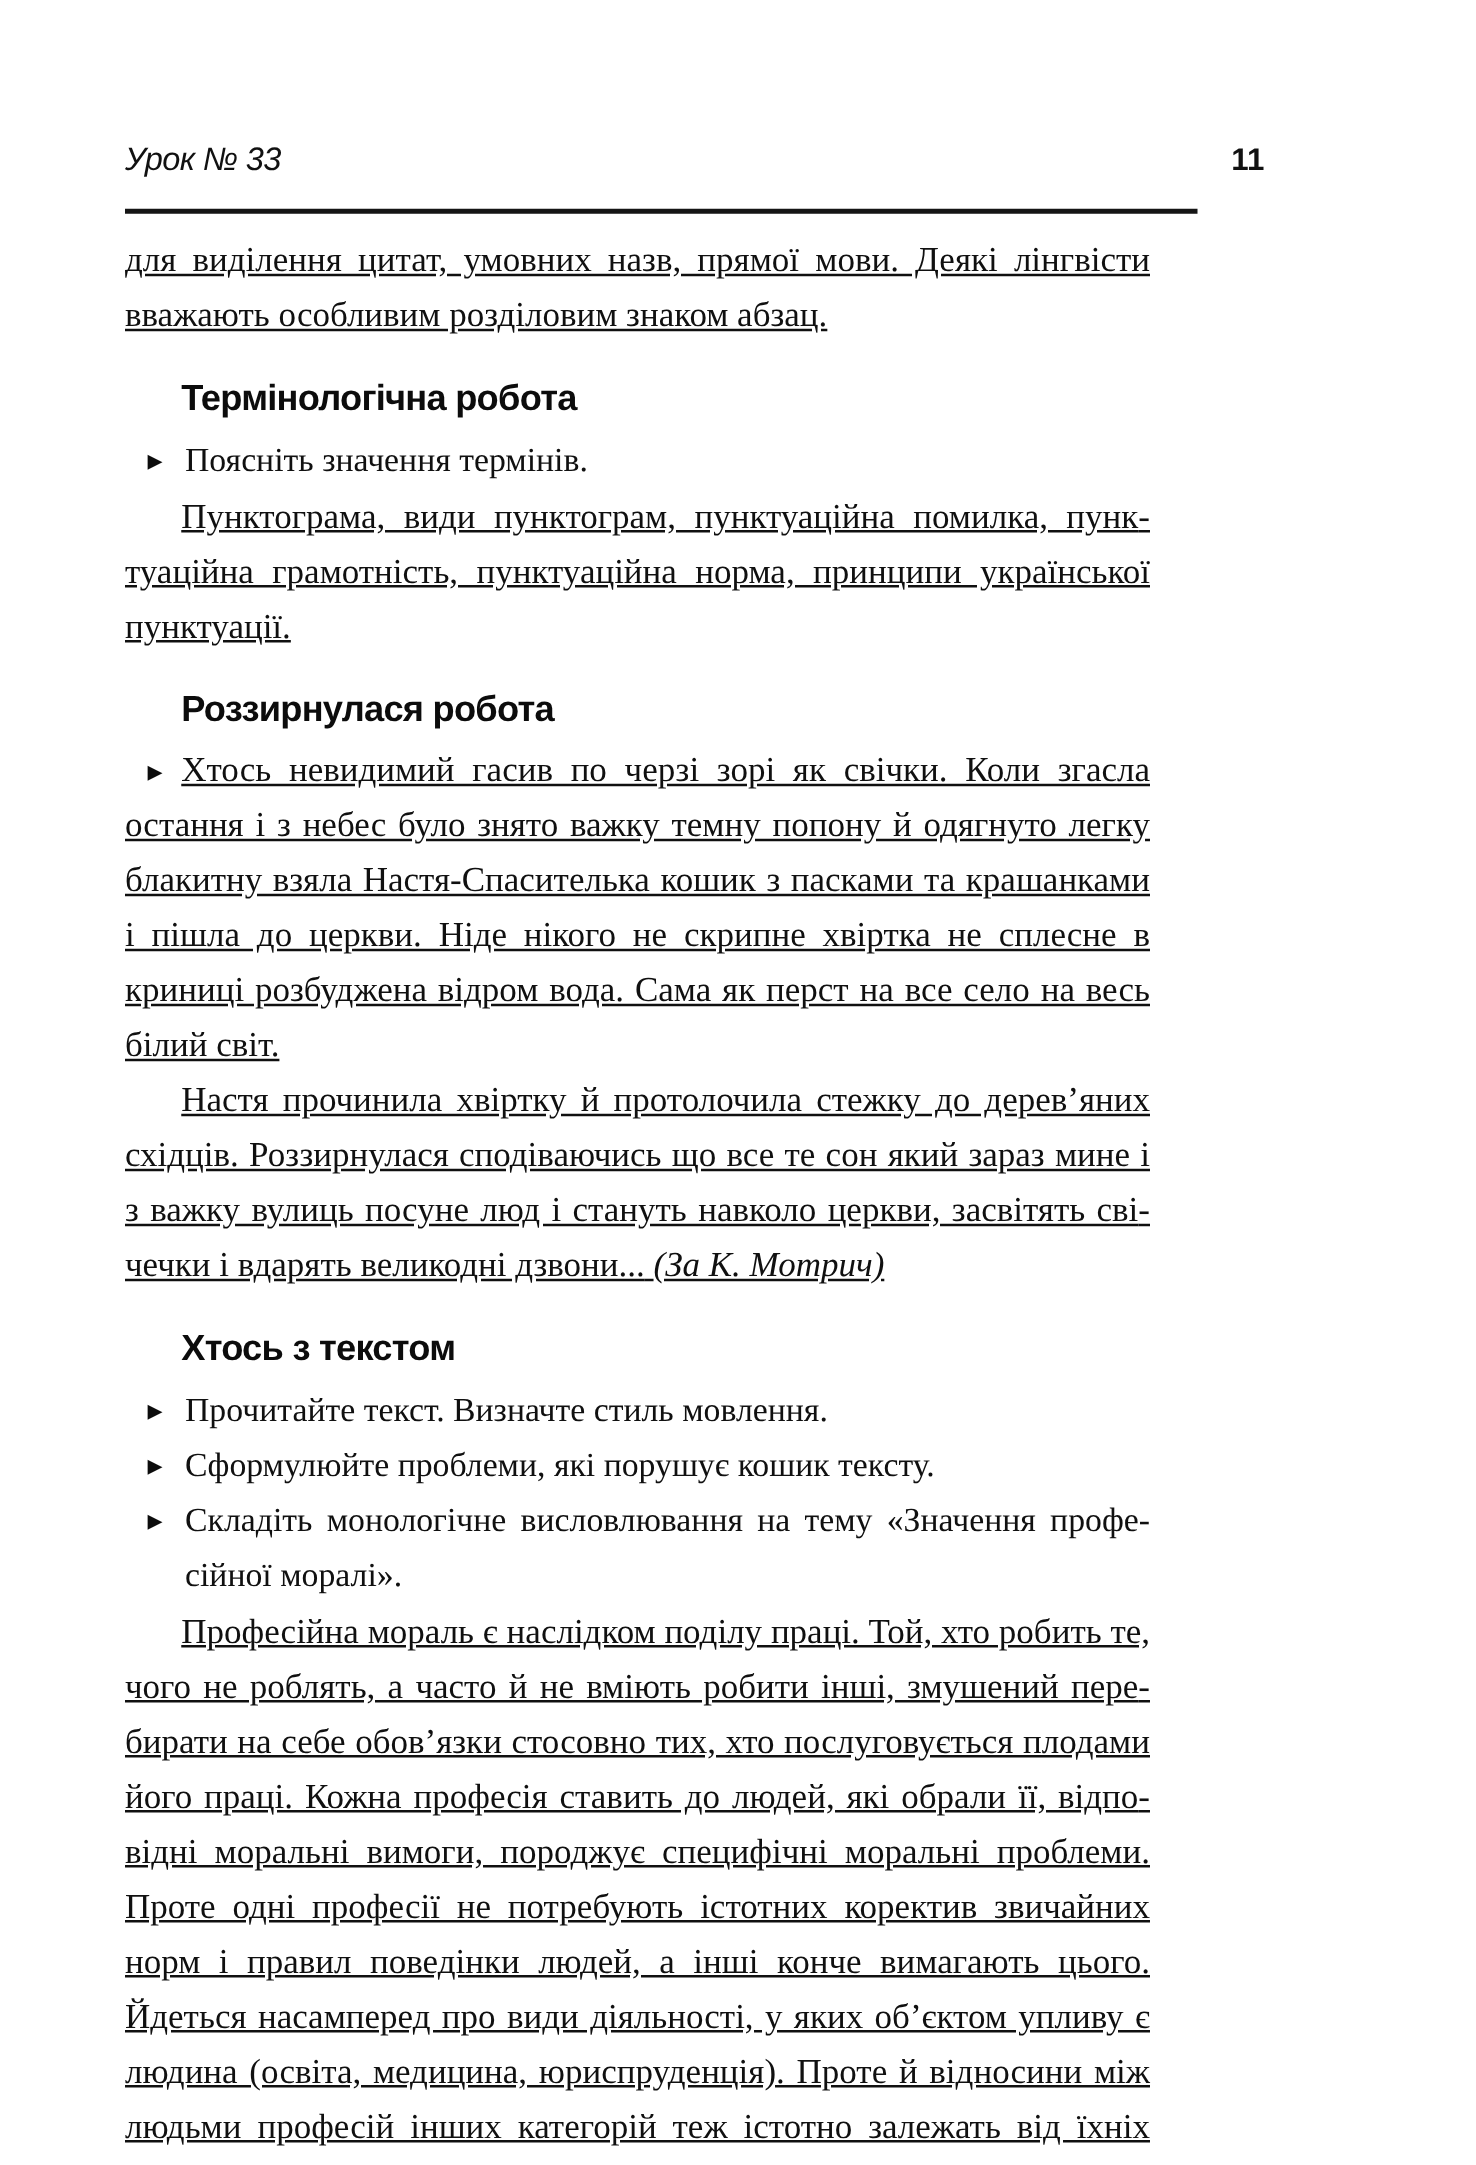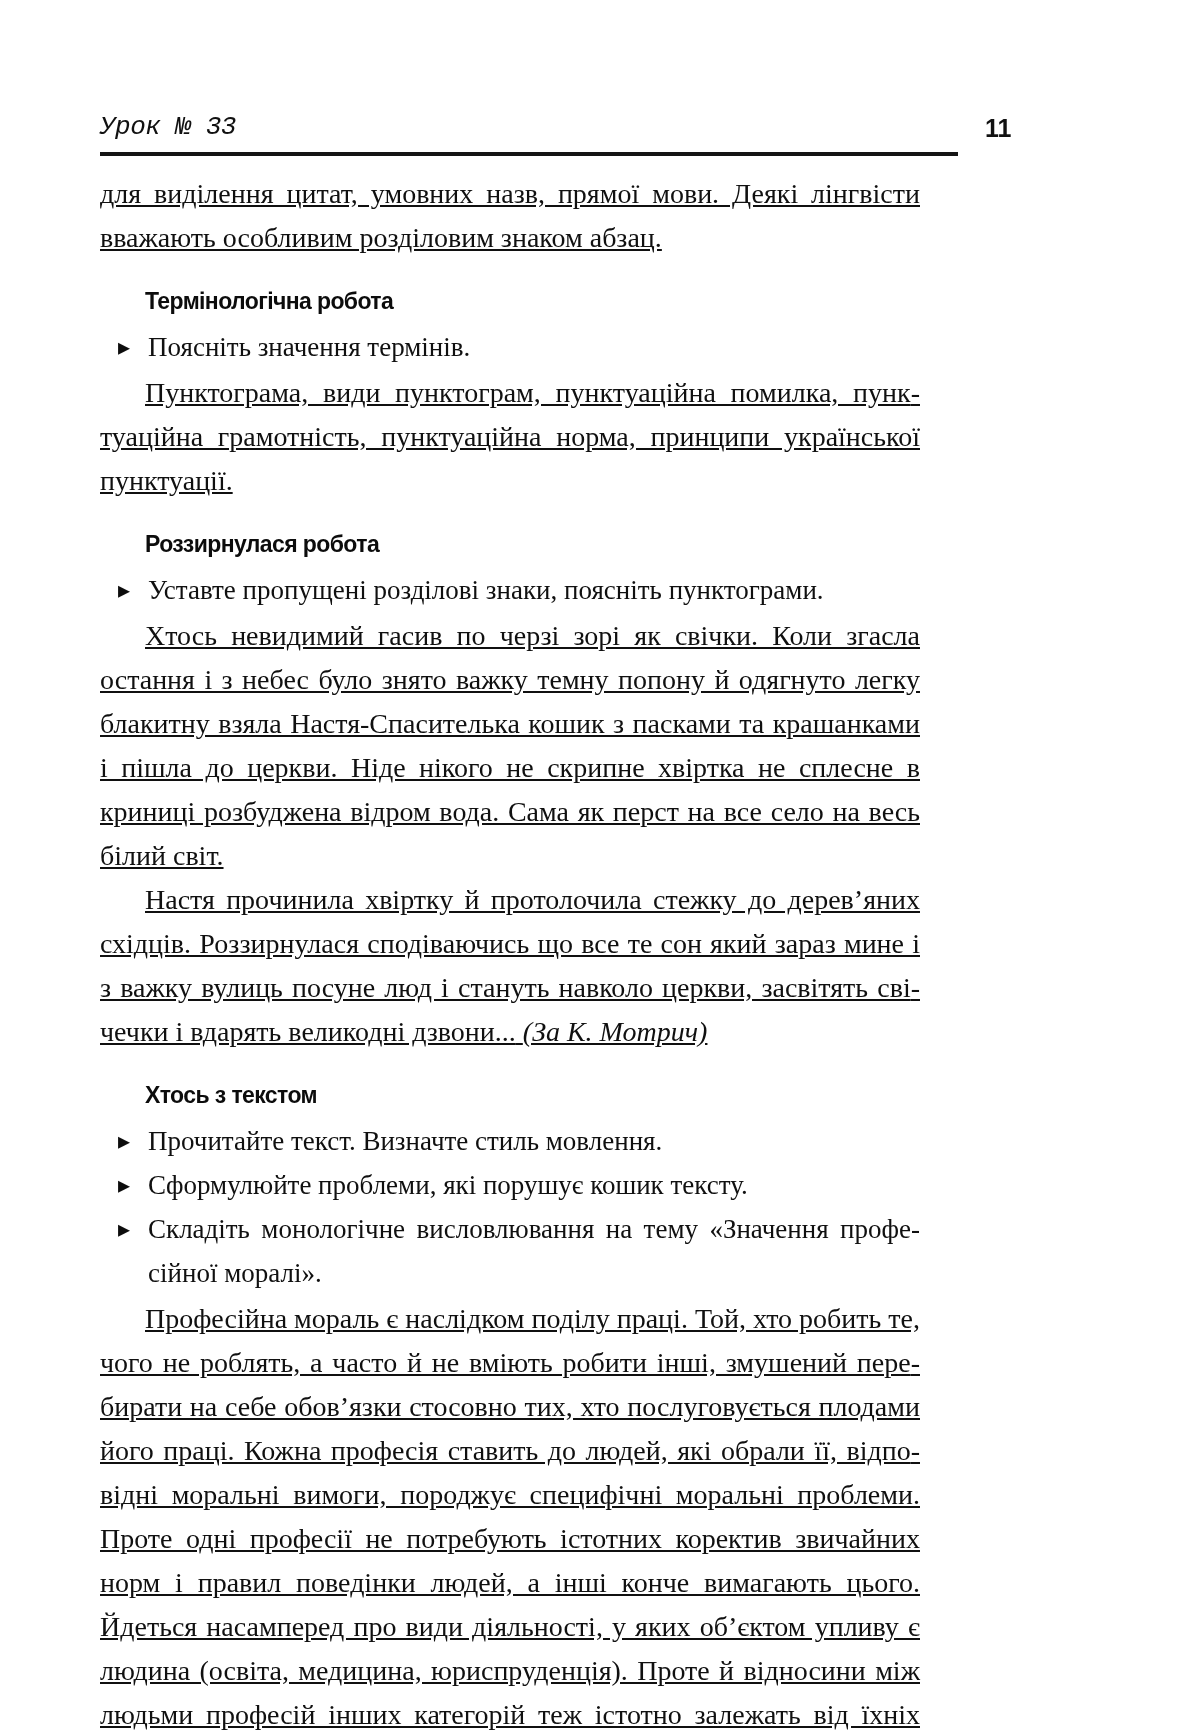--- a/index.html
+++ b/index.html
@@ -21,27 +21,27 @@
     top: 112px;
     width: 820px;
   }
   
   .page-header {
     position: relative;
     width: 858px;
     margin-bottom: 10px;
   }
   .lesson-label {
-    font-family: Liberation Mono, monospace;
+    font-family: Liberation Sans, sans-serif;
     font-style: italic;
     font-size: 26px;
     letter-spacing: -0.5px;
     color: #111;
     display: inline-block;
-    padding-bottom: 10px;
+    padding-bottom: 24px;
   }
   .page-number {
     position: absolute;
     left: 885px;
     top: 2px;
     font-family: "Liberation Sans", sans-serif;
     font-weight: 700;
     font-size: 25px;
     color: #111;
     text-align: right;
@@ -62,21 +62,21 @@
     text-decoration: underline;
     -webkit-hyphens: manual;
   }
   .intro { margin-top: 16px; text-indent: 0; }
   .attribution { font-style: italic; margin-top: 48px; }
   
   .section-heading {
     margin: 28px 0 10px 45px;
     font-family: "Liberation Sans", sans-serif;
     font-weight: 700;
-    font-size: 23px;
+    font-size: 29px;
     letter-spacing: -0.6px;
     color: #0c0c0c;
   }
   
   .tasks {
     list-style: none;
     margin: 0 0 2px 0;
     padding: 0;
   }
   .task-item {
@@ -117,21 +117,20 @@
       <span class="task-marker">▸</span>
       <span class="task-text">Поясніть значення термінів.</span>
     </li>
   </ul>
   <p class="body-par">Пунктограма, види пунктограм, пунктуаційна помилка, пунк­туаційна грамотність, пунктуаційна норма, принципи української пунктуації.</p>
 
   <h2 class="section-heading">Роззирнулася робота</h2>
   <ul class="tasks">
     <li class="task-item">
       <span class="task-marker">▸</span>
-      <span class="task-text">Уставте пропущені розділові знаки, поясніть пунктограми.</span>
     </li>
   </ul>
   <p class="body-par">Хтось невидимий гасив по черзі зорі як свічки. Коли згасла остан­ня і з небес було знято важку темну попону й одягнуто легку блакит­ну взяла Настя-Спасителька кошик з пасками та крашанками і піш­ла до церкви. Ніде нікого не скрипне хвіртка не сплесне в криниці розбуджена відром вода. Сама як перст на все село на весь білий світ.</p>
   <p class="body-par"><span>Настя прочинила хвіртку й протолочила стежку до дерев’яних східців. Роззирнулася сподіваючись що все те сон який зараз мине і з важку вулиць посуне люд і стануть навколо церкви, засвітять сві­чечки і вдарять великодні дзвони...</span> <em class="attribution">(За К. Мотрич)</em></p>
 
   <h2 class="section-heading">Хтось з текстом</h2>
   <ul class="tasks">
     <li class="task-item">
       <span class="task-marker">▸</span>
       <span class="task-text">Прочитайте текст. Визначте стиль мовлення.</span>

